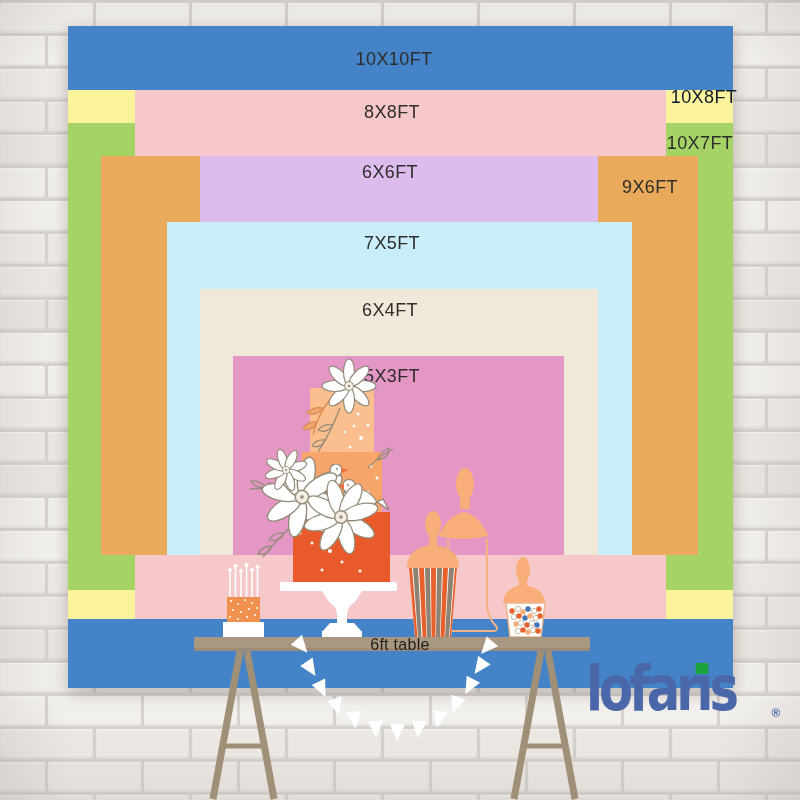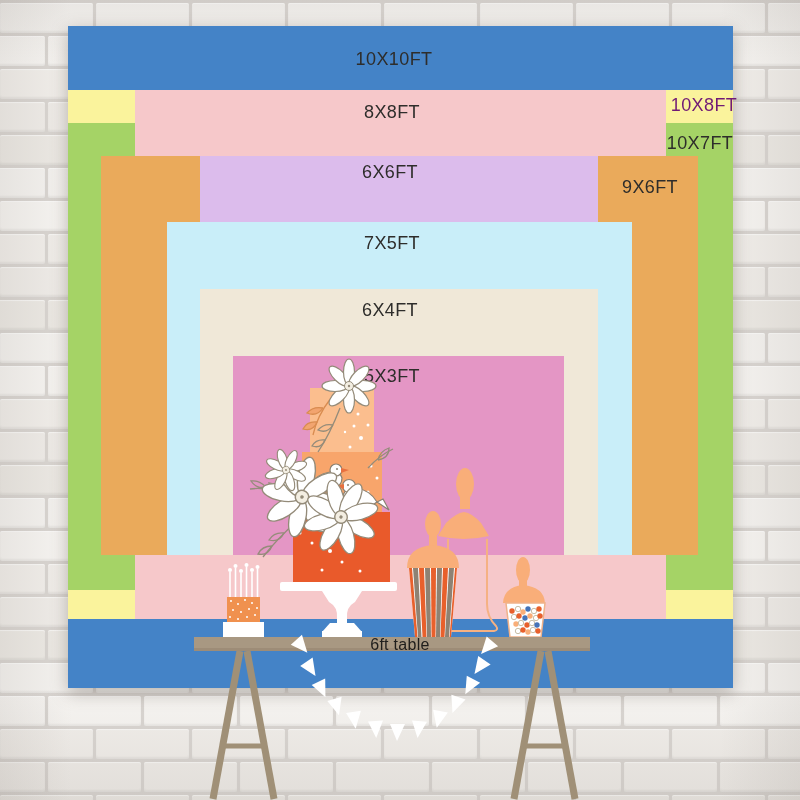--- a/index.html
+++ b/index.html
@@ -337,21 +337,21 @@
     <div class="rect r-yellow" style="background-color: rgb(250, 243, 156);"></div>
     <div class="rect r-green" style="background-color: rgb(165, 211, 102);"></div>
     <div class="rect r-pink" style="background-color: rgb(246, 200, 202);"></div>
     <div class="rect r-orange" style="background-color: rgb(234, 170, 91);"></div>
     <div class="rect r-purple" style="background-color: rgb(220, 188, 236);"></div>
     <div class="rect r-ltblue" style="background-color: rgb(201, 238, 249);"></div>
     <div class="rect r-beige" style="background-color: rgb(240, 232, 216);"></div>
     <div class="rect r-magenta" style="background-color: rgb(228, 150, 197);"></div>
 
     <div class="szl" style="left: 326px; top: 33px; color: rgb(46, 45, 43);">10X10FT</div>
-    <div class="szl" style="left: 632px; top: 79px; color: #701a75; padding-left: 8px;">10X8FT</div>
+    <div class="szl" style="left: 632px; top: 71px; color: #0f172a; padding-left: 8px;">10X8FT</div>
     <div class="szl" style="left: 632px; top: 117px; color: rgb(46, 45, 43);">10X7FT</div>
     <div class="szl" style="left: 324px; top: 86px; color: rgb(46, 45, 43);">8X8FT</div>
     <div class="szl" style="left: 582px; top: 161px; color: rgb(46, 45, 43);">9X6FT</div>
     <div class="szl" style="left: 322px; top: 146px; color: rgb(46, 45, 43);">6X6FT</div>
     <div class="szl" style="left: 324px; top: 217px; color: rgb(46, 45, 43);">7X5FT</div>
     <div class="szl" style="left: 322px; top: 284px; color: rgb(46, 45, 43);">6X4FT</div>
     <div class="szl" style="left: 324px; top: 350px; color: rgb(46, 45, 43);">5X3FT</div>
   </div>
 
   <svg id="decor" viewBox="0 0 800 800">
@@ -603,14 +603,18 @@
       <polygon points="-7,0 8,0 0,17" transform="translate(440,711) rotate(11)"></polygon>
       <polygon points="-7,0 8,0 0,17" transform="translate(458,697) rotate(19)"></polygon>
       <polygon points="-7,0 8,0 0,17" transform="translate(473,679) rotate(27)"></polygon>
       <polygon points="-7,0 8,0 0,17" transform="translate(484,660) rotate(34)"></polygon>
       <polygon points="-7,0 8,0 0,17" transform="translate(492,641) rotate(40)"></polygon>
     </g>
   </svg>
 
   <div id="table-label">6ft table</div>
 
+  <div id="logo">
+    <span class="word" style="color: rgb(74, 103, 169);"><span>lofar</span><span class="i-wrap"><span>ı</span><span class="chip" style="background-color: rgb(28, 162, 60);"></span></span><span>s</span></span>
+    <span class="reg" style="color: rgb(74, 103, 169);">®</span>
+  </div>
 
 </div>
 
 </body></html>

